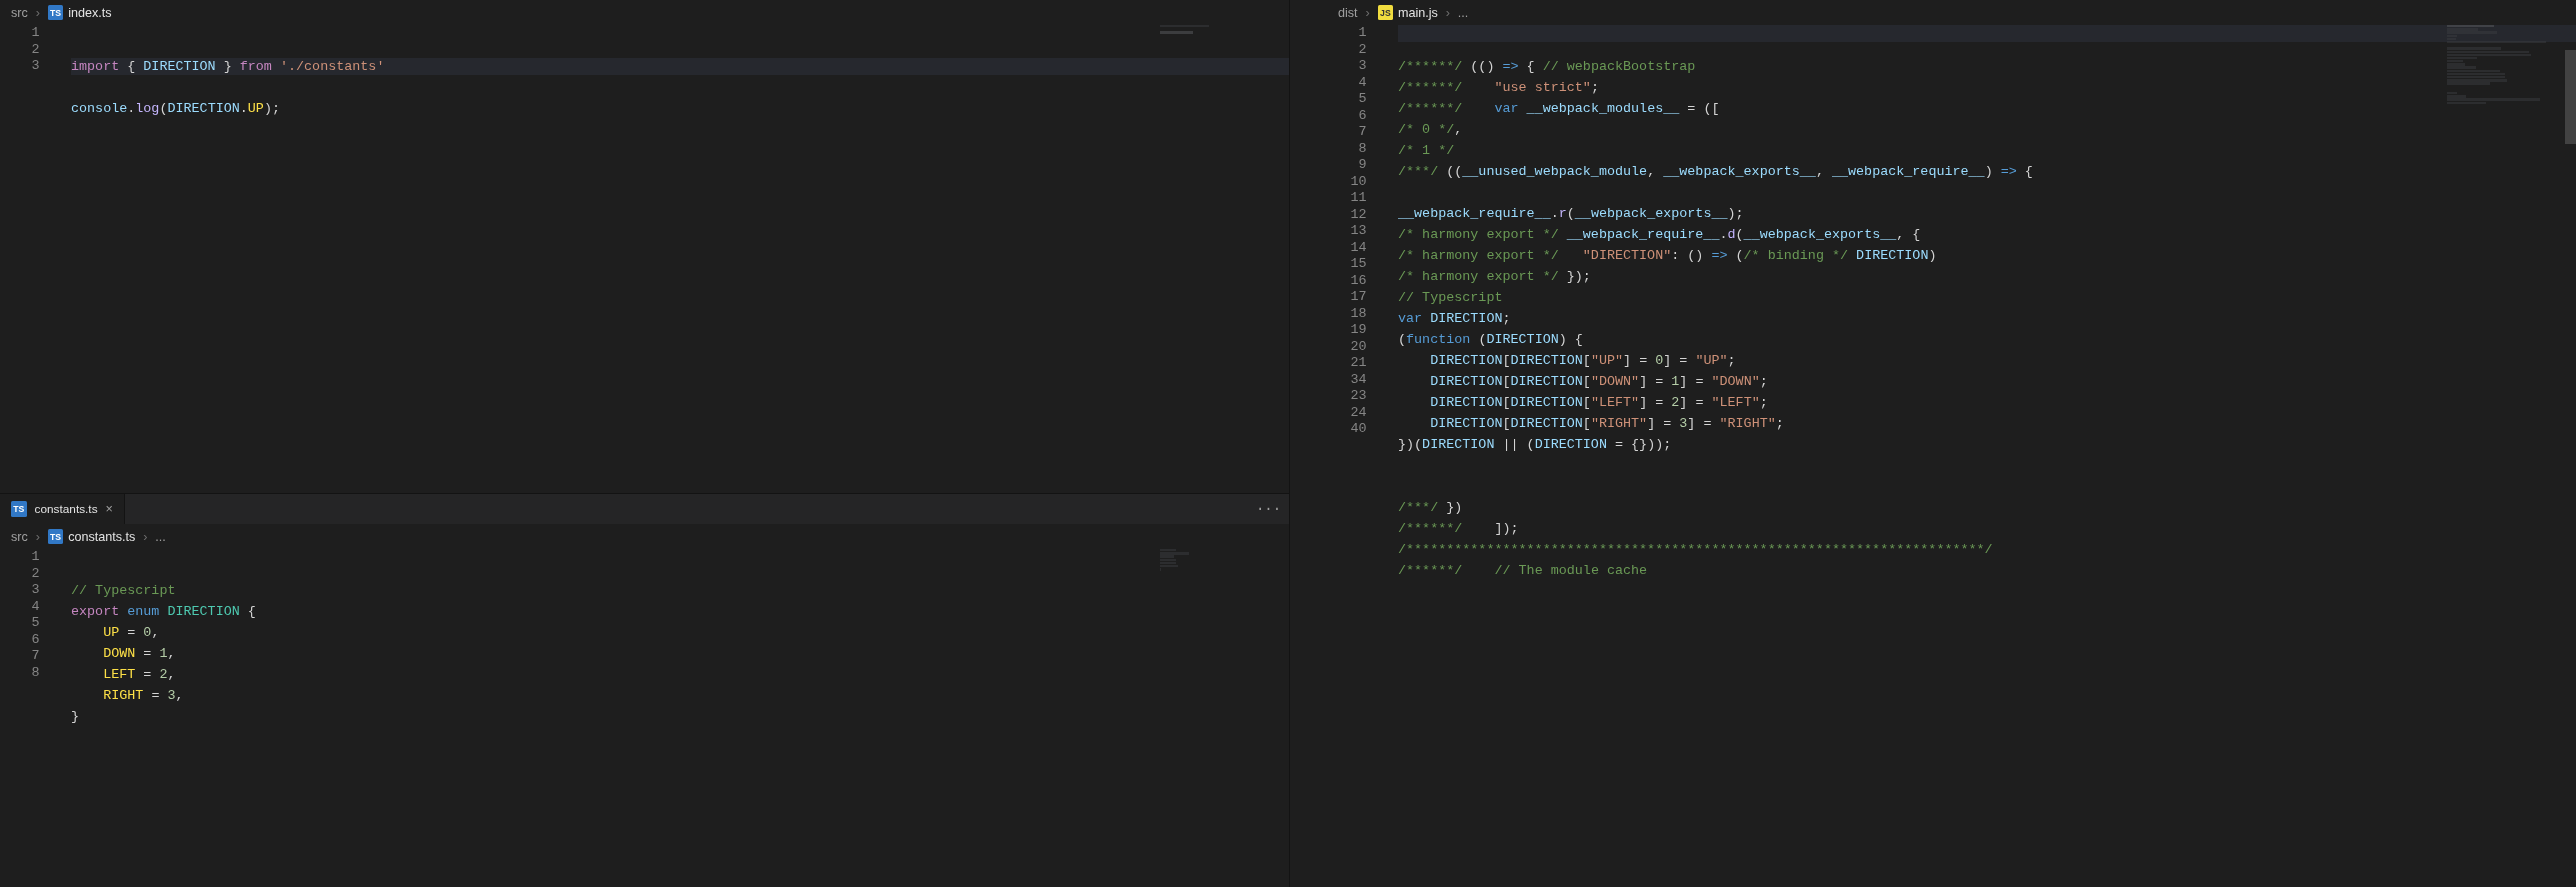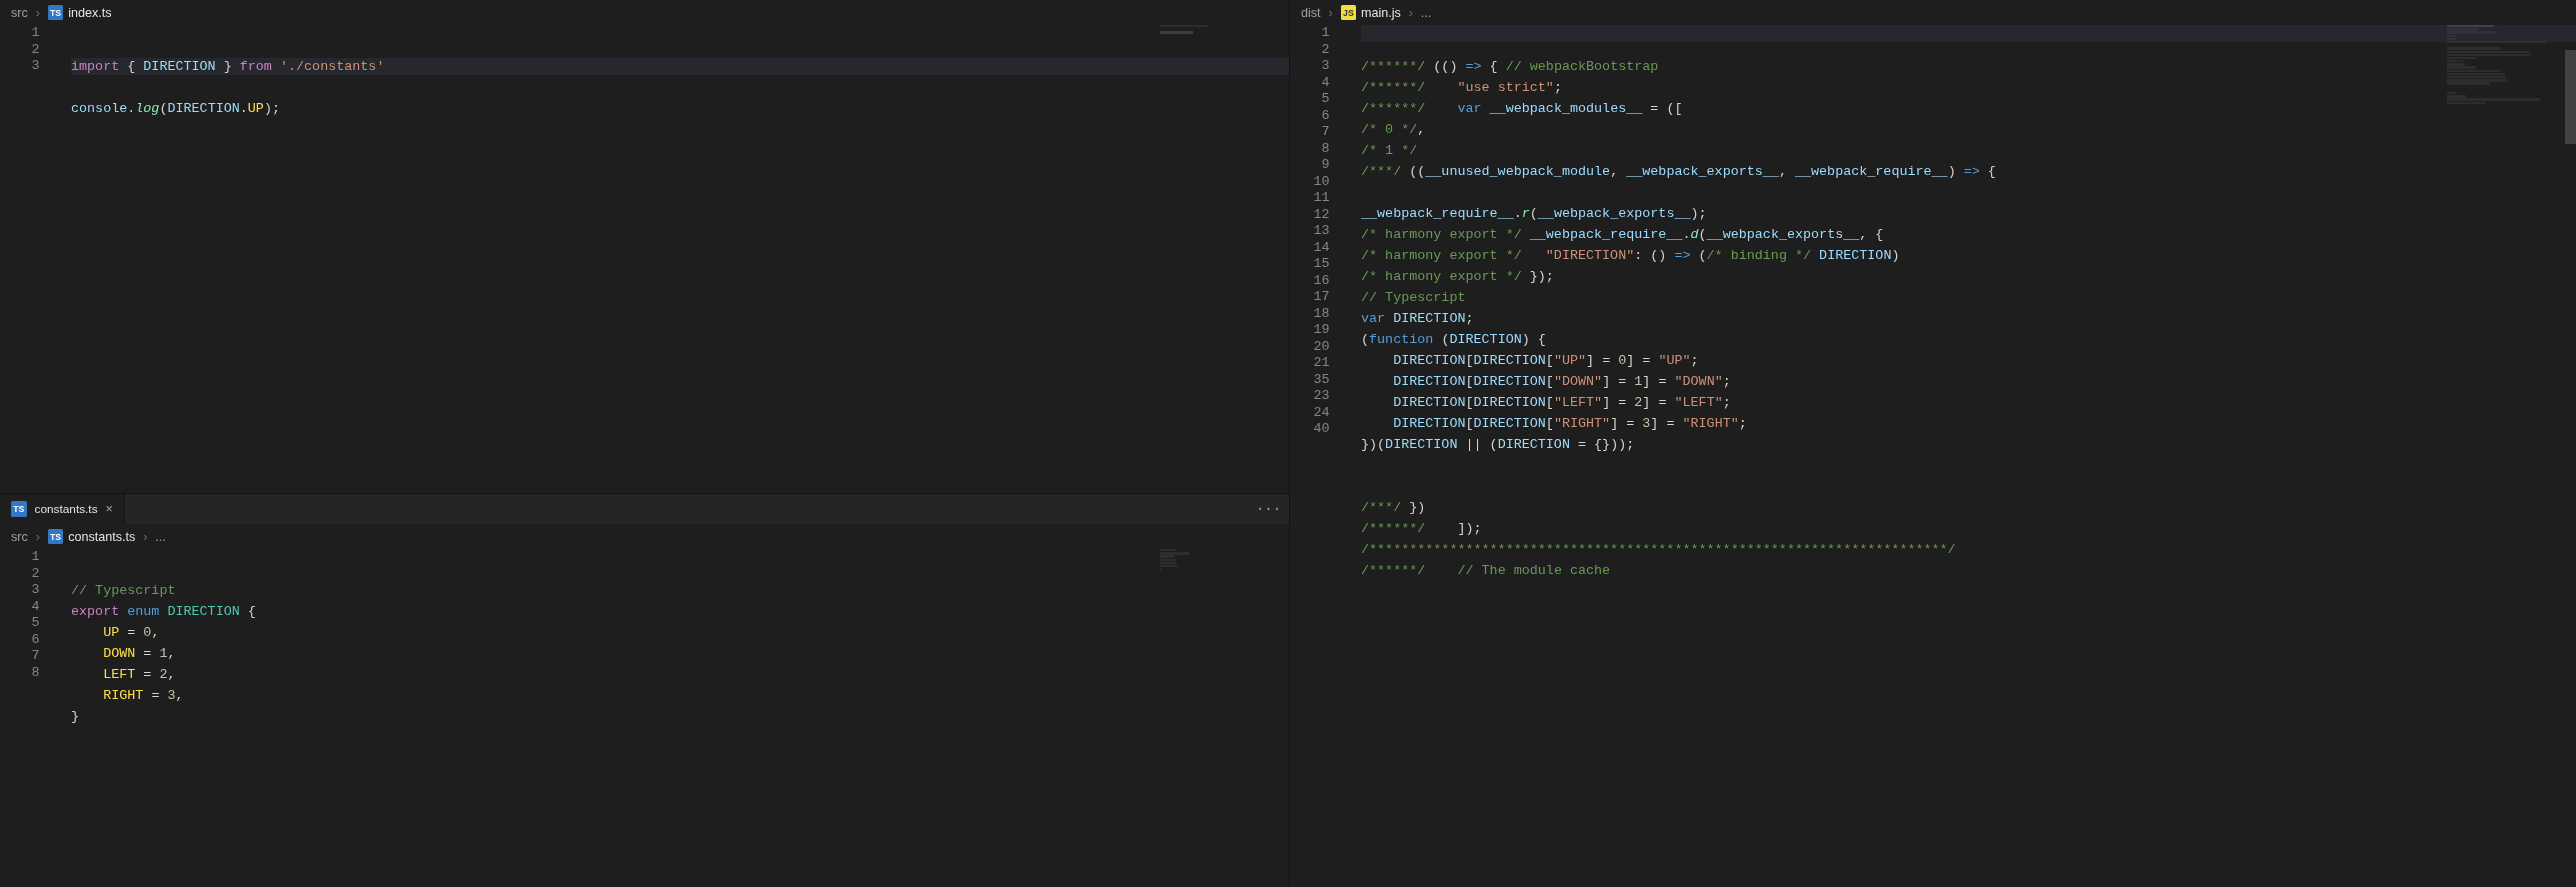--- a/index.html
+++ b/index.html
@@ -9,20 +9,21 @@
   font-family: Menlo, Monaco, "Courier New", monospace;
   font-size: 12.6px;
   overflow: hidden;
   width: 2576px;
   height: 888px;
 }
 .workspace {
   display: flex;
   width: 100%;
   height: 100%;
+  gap: 37px;
 }
 .left-column {
   width: 1290px;
   display: flex;
   flex-direction: column;
   border-right: 0.8px solid #131313;
 }
 .right-column {
   flex: 1;
   display: flex;
@@ -166,21 +167,21 @@
 }
 
 
 .tk-keyword { color: #c586c0; }
 .tk-keyword2 { color: #569cd6; }
 .tk-var { color: #9cdcfe; }
 .tk-const { color: #fde047; }
 .tk-str { color: #ce9178; }
 .tk-num { color: #b5cea8; }
 .tk-comment { color: #6a9955; }
-.tk-fn { color: #86efac; font-style: italic; }
+.tk-fn { color: #c4b5fd; }
 .tk-type { color: #4ec9b0; }
 .tk-pun { color: #d4d4d4; }
 </style>
 </head>
 <body>
 
 <div class="workspace">
 
   <div class="left-column">
 
@@ -288,21 +289,21 @@
             <div class="ln">12</div>
             <div class="ln">13</div>
             <div class="ln">14</div>
             <div class="ln">15</div>
             <div class="ln">16</div>
             <div class="ln">17</div>
             <div class="ln">18</div>
             <div class="ln">19</div>
             <div class="ln">20</div>
             <div class="ln">21</div>
-            <div class="ln">35</div>
+            <div class="ln">34</div>
             <div class="ln">23</div>
             <div class="ln">24</div>
             <div class="ln">40</div>
           </div>
         <div class="code" id="code-r">
           <div class="hl-line" style="top: 0px;"></div><div class="code-text" id="codetext-r"><div class="code-line"><span class="tk-comment">/******/</span><span class="tk-pun"> (() </span><span class="tk-keyword2">=&gt;</span><span class="tk-pun"> { </span><span class="tk-comment">// webpackBootstrap</span></div><div class="code-line"><span class="tk-comment">/******/</span><span>    </span><span class="tk-str">"use strict"</span><span class="tk-pun">;</span></div><div class="code-line"><span class="tk-comment">/******/</span><span>    </span><span class="tk-keyword2">var </span><span class="tk-var">__webpack_modules__</span><span class="tk-pun"> = ([</span></div><div class="code-line"><span class="tk-comment">/* 0 */</span><span class="tk-pun">,</span></div><div class="code-line"><span class="tk-comment">/* 1 */</span></div><div class="code-line"><span class="tk-comment">/***/</span><span class="tk-pun"> ((</span><span class="tk-var">__unused_webpack_module</span><span class="tk-pun">, </span><span class="tk-var">__webpack_exports__</span><span class="tk-pun">, </span><span class="tk-var">__webpack_require__</span><span class="tk-pun">) </span><span class="tk-keyword2">=&gt;</span><span class="tk-pun"> {</span></div><div class="code-line"></div><div class="code-line"><span class="tk-var">__webpack_require__</span><span class="tk-pun">.</span><span class="tk-fn">r</span><span class="tk-pun">(</span><span class="tk-var">__webpack_exports__</span><span class="tk-pun">);</span></div><div class="code-line"><span class="tk-comment">/* harmony export */</span><span> </span><span class="tk-var">__webpack_require__</span><span class="tk-pun">.</span><span class="tk-fn">d</span><span class="tk-pun">(</span><span class="tk-var">__webpack_exports__</span><span class="tk-pun">, {</span></div><div class="code-line"><span class="tk-comment">/* harmony export */</span><span>   </span><span class="tk-str">"DIRECTION"</span><span class="tk-pun">: () </span><span class="tk-keyword2">=&gt;</span><span class="tk-pun"> (</span><span class="tk-comment">/* binding */</span><span> </span><span class="tk-var">DIRECTION</span><span class="tk-pun">)</span></div><div class="code-line"><span class="tk-comment">/* harmony export */</span><span class="tk-pun"> });</span></div><div class="code-line"><span class="tk-comment">// Typescript</span></div><div class="code-line"><span class="tk-keyword2">var </span><span class="tk-var">DIRECTION</span><span class="tk-pun">;</span></div><div class="code-line"><span class="tk-pun">(</span><span class="tk-keyword2">function </span><span class="tk-pun">(</span><span class="tk-var">DIRECTION</span><span class="tk-pun">) {</span></div><div class="code-line"><span>    </span><span class="tk-var">DIRECTION</span><span class="tk-pun">[</span><span class="tk-var">DIRECTION</span><span class="tk-pun">[</span><span class="tk-str">"UP"</span><span class="tk-pun">] = </span><span class="tk-num">0</span><span class="tk-pun">] = </span><span class="tk-str">"UP"</span><span class="tk-pun">;</span></div><div class="code-line"><span>    </span><span class="tk-var">DIRECTION</span><span class="tk-pun">[</span><span class="tk-var">DIRECTION</span><span class="tk-pun">[</span><span class="tk-str">"DOWN"</span><span class="tk-pun">] = </span><span class="tk-num">1</span><span class="tk-pun">] = </span><span class="tk-str">"DOWN"</span><span class="tk-pun">;</span></div><div class="code-line"><span>    </span><span class="tk-var">DIRECTION</span><span class="tk-pun">[</span><span class="tk-var">DIRECTION</span><span class="tk-pun">[</span><span class="tk-str">"LEFT"</span><span class="tk-pun">] = </span><span class="tk-num">2</span><span class="tk-pun">] = </span><span class="tk-str">"LEFT"</span><span class="tk-pun">;</span></div><div class="code-line"><span>    </span><span class="tk-var">DIRECTION</span><span class="tk-pun">[</span><span class="tk-var">DIRECTION</span><span class="tk-pun">[</span><span class="tk-str">"RIGHT"</span><span class="tk-pun">] = </span><span class="tk-num">3</span><span class="tk-pun">] = </span><span class="tk-str">"RIGHT"</span><span class="tk-pun">;</span></div><div class="code-line"><span class="tk-pun">})(</span><span class="tk-var">DIRECTION</span><span class="tk-pun"> || (</span><span class="tk-var">DIRECTION</span><span class="tk-pun"> = {}));</span></div><div class="code-line"></div><div class="code-line"></div><div class="code-line"><span class="tk-comment">/***/</span><span class="tk-pun"> })</span></div><div class="code-line"><span class="tk-comment">/******/</span><span class="tk-pun">    ]);</span></div><div class="code-line"><span class="tk-comment">/************************************************************************/</span></div><div class="code-line"><span class="tk-comment">/******/</span><span>    </span><span class="tk-comment">// The module cache</span></div></div>
         </div>
         <div class="minimap" id="mm-r">
             <div class="mm-line mm-hl" style="width: 47px;"></div>
             <div class="mm-line" style="width: 31.5px;"></div>

